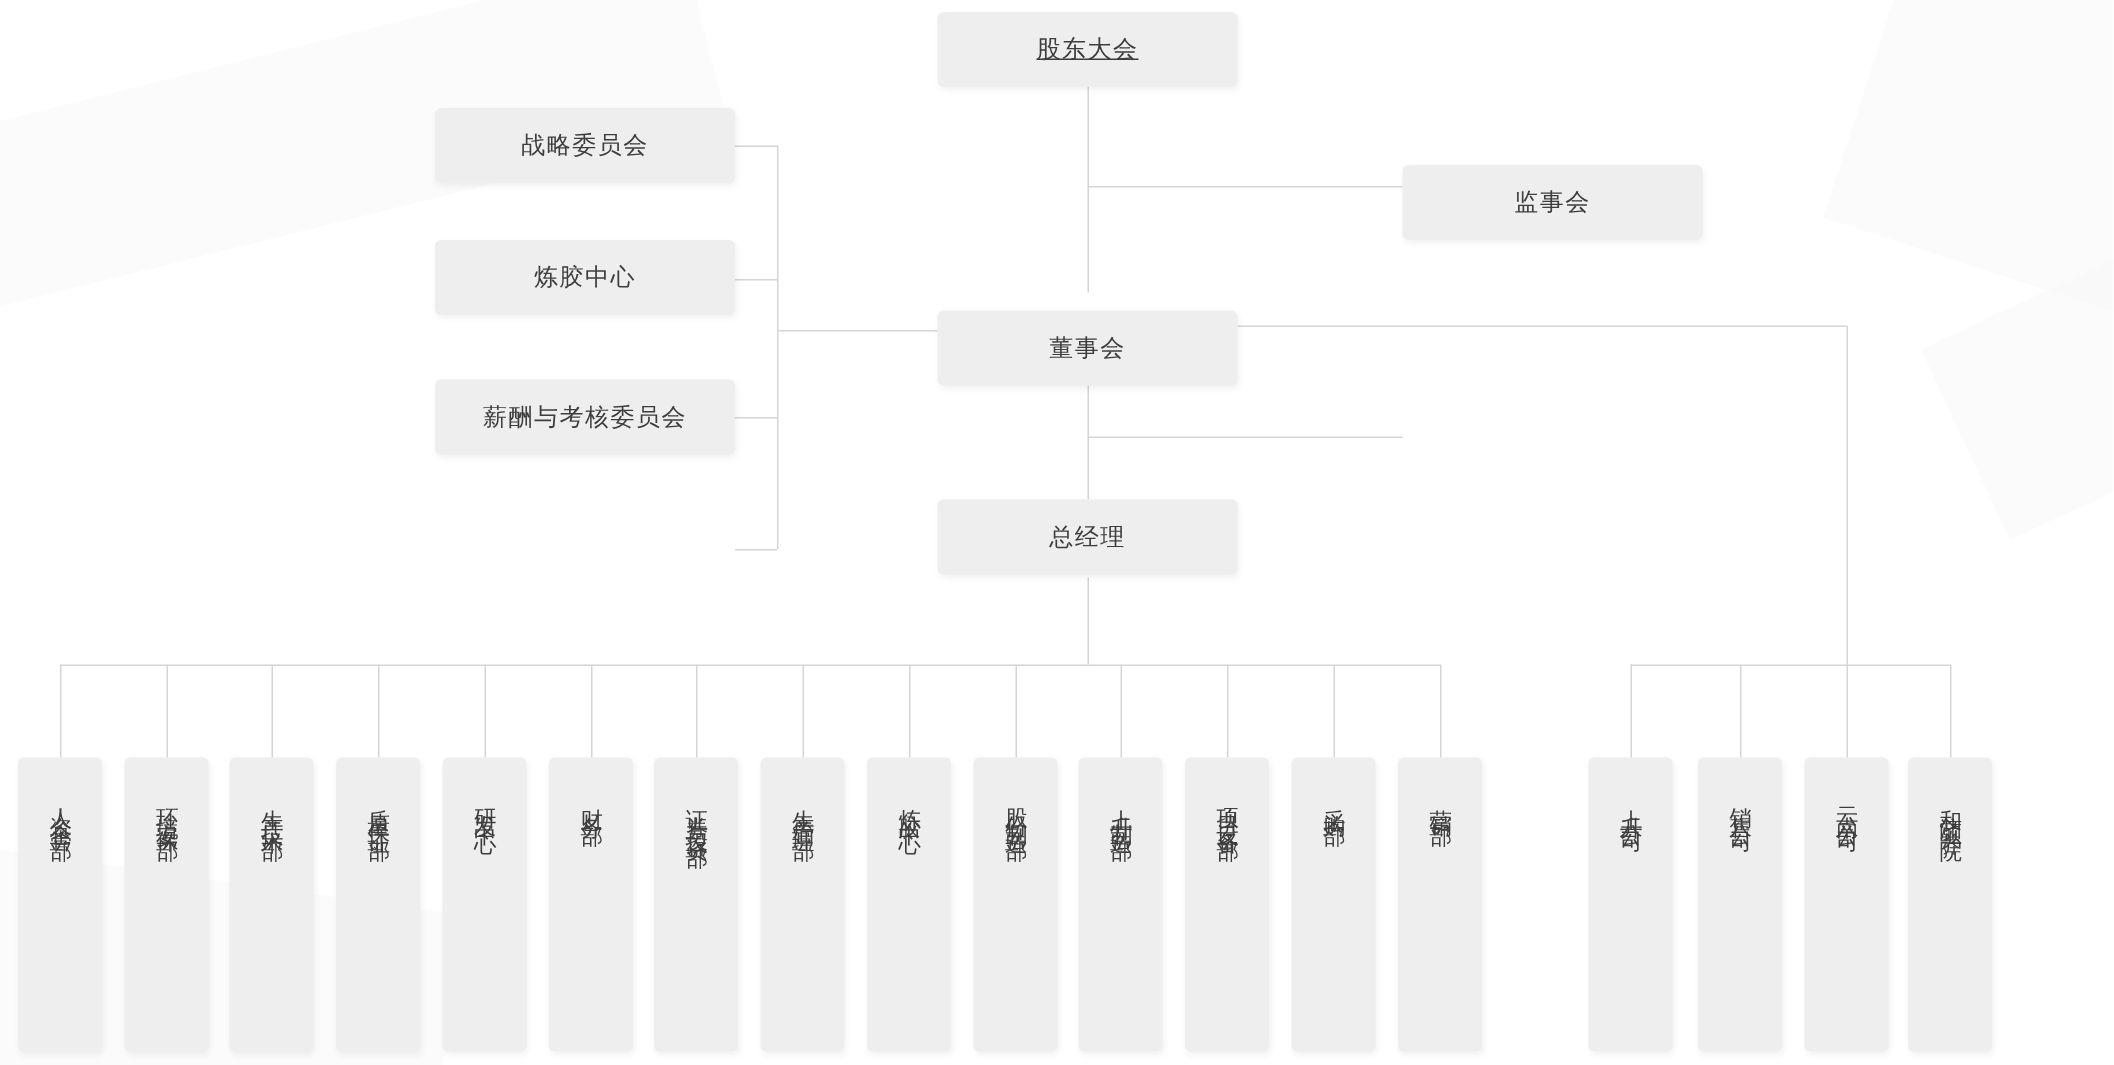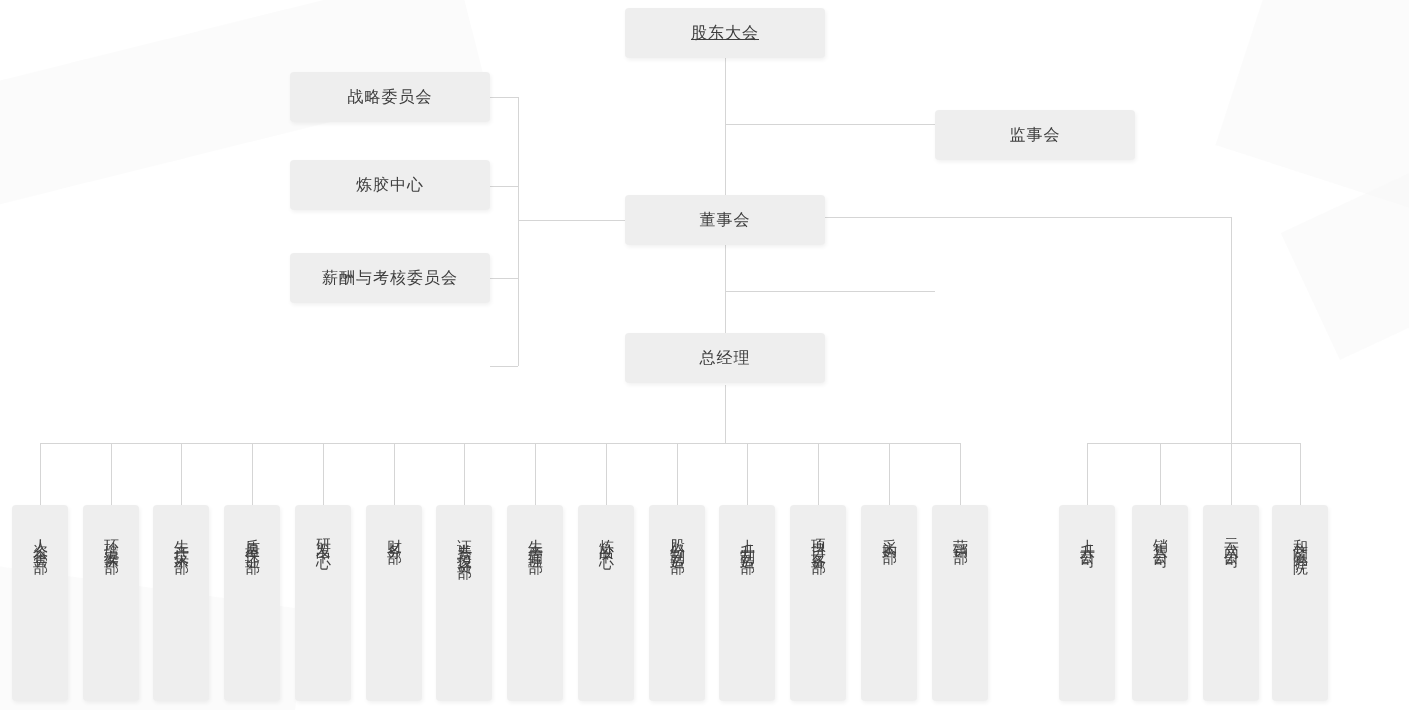--- a/index.html
+++ b/index.html
@@ -124,21 +124,21 @@
   <div class="vline" style="left:1231px; top:443px; height:62px;"></div>
   <div class="vline" style="left:1300px; top:443px; height:62px;"></div>
 
   <div class="node" style="left:625px; top:8px;text-decoration:underline;">股东大会</div>
 
   <div class="node" style="left:290px; top:72px;">战略委员会</div>
   <div class="node" style="left:290px; top:160px;">炼胶中心</div>
   <div class="node" style="left:290px; top:253px;">薪酬与考核委员会</div>
 
   <div class="node" style="left:935px; top:110px;">监事会</div>
-  <div class="node" style="left:625px; top:195px;text-align:center;">董事会</div>
+  <div class="node" style="left:625px; top:207px;text-align:center;">董事会</div>
   <div class="node" style="left:625px; top:333px;text-align:center;">总经理</div>
 
   <div class="vnode" style="left:12px;  top:505px;">
       <span class="vtext">人资企管部</span>
     </div>
   <div class="vnode" style="left:83px;  top:505px;">
       <span class="vtext">环境安保部</span>
     </div>
   <div class="vnode" style="left:153px; top:505px;">
       <span class="vtext">生产技术部</span>

